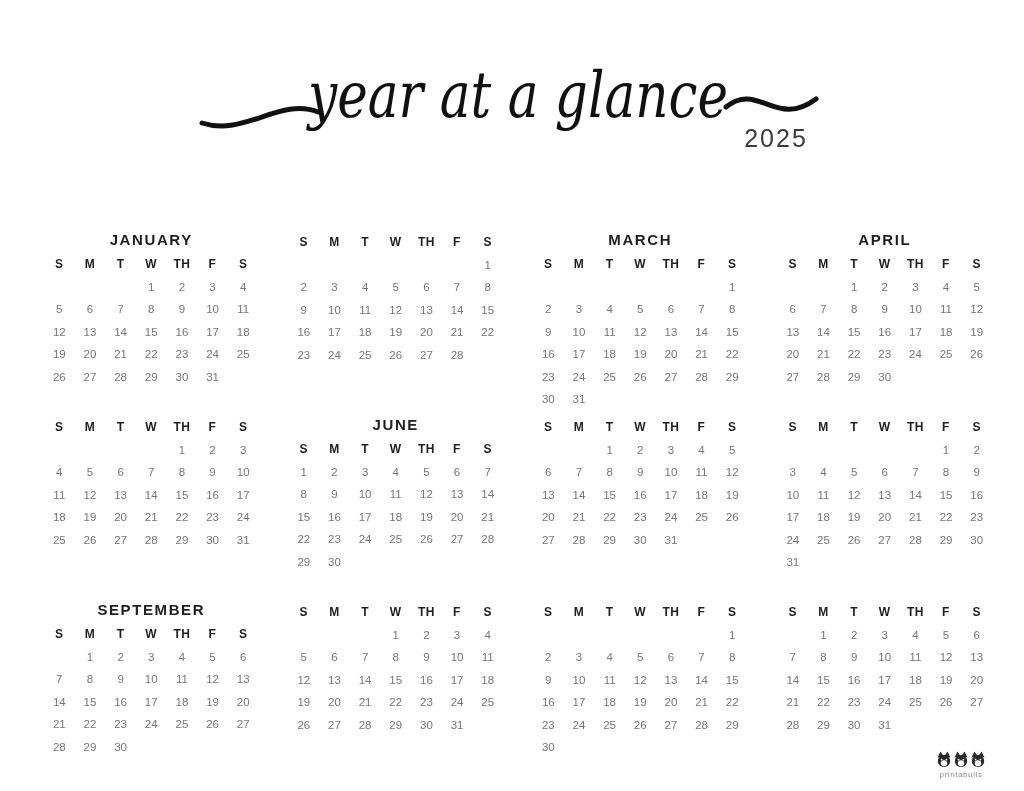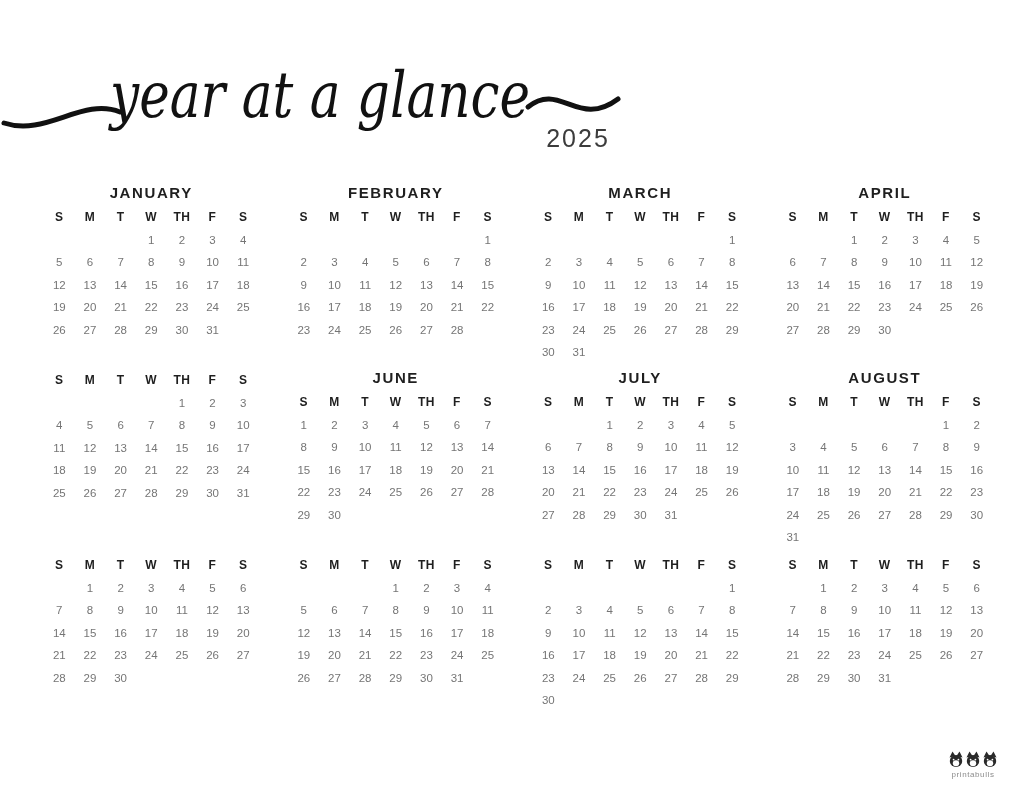--- a/index.html
+++ b/index.html
@@ -7,27 +7,30 @@
     width: 1024px; height: 791px;
     background: #ffffff;
     font-family: "Liberation Sans", sans-serif;
     position: relative;
     overflow: hidden;
   }
   .header {
     height: 184px;
     display: flex;
     align-items: center;
+    justify-content: center;
+    margin-left: 12px;
   }
   .months-grid {
     display: grid;
     grid-template-columns: repeat(4, 1fr);
     column-gap: 30px;
     row-gap: 3px;
     padding: 0 32px 0 44px;
+    margin-top: 47px;
   }
   .month { height: 182px; text-align: center; }
   .month-title {
     margin: 0 0 5px 0;
     font-size: 15px;
     font-weight: 700;
     letter-spacing: 1.6px;
     color: #1f1f1f;
     text-transform: uppercase;
   }
@@ -44,21 +47,21 @@
     letter-spacing: 0.5px;
     color: #1f1f1f;
   }
   .day {
     font-size: 11.5px;
     font-weight: 400;
     color: #757575;
   }
   .footer-logo {
     position: absolute;
-    right: 18px;
+    right: 30px;
     bottom: 12px;
     width: 66px;
     text-align: center;
     color: #8c8c8c;
   }
   .footer-logo .logo-text {
     display: block;
     font-size: 8px;
     letter-spacing: 0.6px;
     margin-top: -2px;
@@ -125,21 +128,20 @@
           <span class="day">26</span>
           <span class="day">27</span>
           <span class="day">28</span>
           <span class="day">29</span>
           <span class="day">30</span>
           <span class="day">31</span>
           <span class="day"></span>
         </div>
       </section>
       <section class="month">
-        <h2 class="month-title">FEBRUARY</h2>
         <div class="month-grid">
           <span class="dow">S</span>
           <span class="dow">M</span>
           <span class="dow">T</span>
           <span class="dow">W</span>
           <span class="dow">TH</span>
           <span class="dow">F</span>
           <span class="dow">S</span>
           <span class="day"></span>
           <span class="day"></span>
@@ -366,21 +368,20 @@
           <span class="day">29</span>
           <span class="day">30</span>
           <span class="day"></span>
           <span class="day"></span>
           <span class="day"></span>
           <span class="day"></span>
           <span class="day"></span>
         </div>
       </section>
       <section class="month">
-        <h2 class="month-title">JULY</h2>
         <div class="month-grid">
           <span class="dow">S</span>
           <span class="dow">M</span>
           <span class="dow">T</span>
           <span class="dow">W</span>
           <span class="dow">TH</span>
           <span class="dow">F</span>
           <span class="dow">S</span>
           <span class="day"></span>
           <span class="day"></span>
@@ -413,21 +414,20 @@
           <span class="day">27</span>
           <span class="day">28</span>
           <span class="day">29</span>
           <span class="day">30</span>
           <span class="day">31</span>
           <span class="day"></span>
           <span class="day"></span>
         </div>
       </section>
       <section class="month">
-        <h2 class="month-title">AUGUST</h2>
         <div class="month-grid">
           <span class="dow">S</span>
           <span class="dow">M</span>
           <span class="dow">T</span>
           <span class="dow">W</span>
           <span class="dow">TH</span>
           <span class="dow">F</span>
           <span class="dow">S</span>
           <span class="day"></span>
           <span class="day"></span>
@@ -467,20 +467,21 @@
           <span class="day">31</span>
           <span class="day"></span>
           <span class="day"></span>
           <span class="day"></span>
           <span class="day"></span>
           <span class="day"></span>
           <span class="day"></span>
         </div>
       </section>
       <section class="month">
+        <h2 class="month-title">SEPTEMBER</h2>
         <div class="month-grid">
           <span class="dow">S</span>
           <span class="dow">M</span>
           <span class="dow">T</span>
           <span class="dow">W</span>
           <span class="dow">TH</span>
           <span class="dow">F</span>
           <span class="dow">S</span>
           <span class="day"></span>
           <span class="day">1</span>

